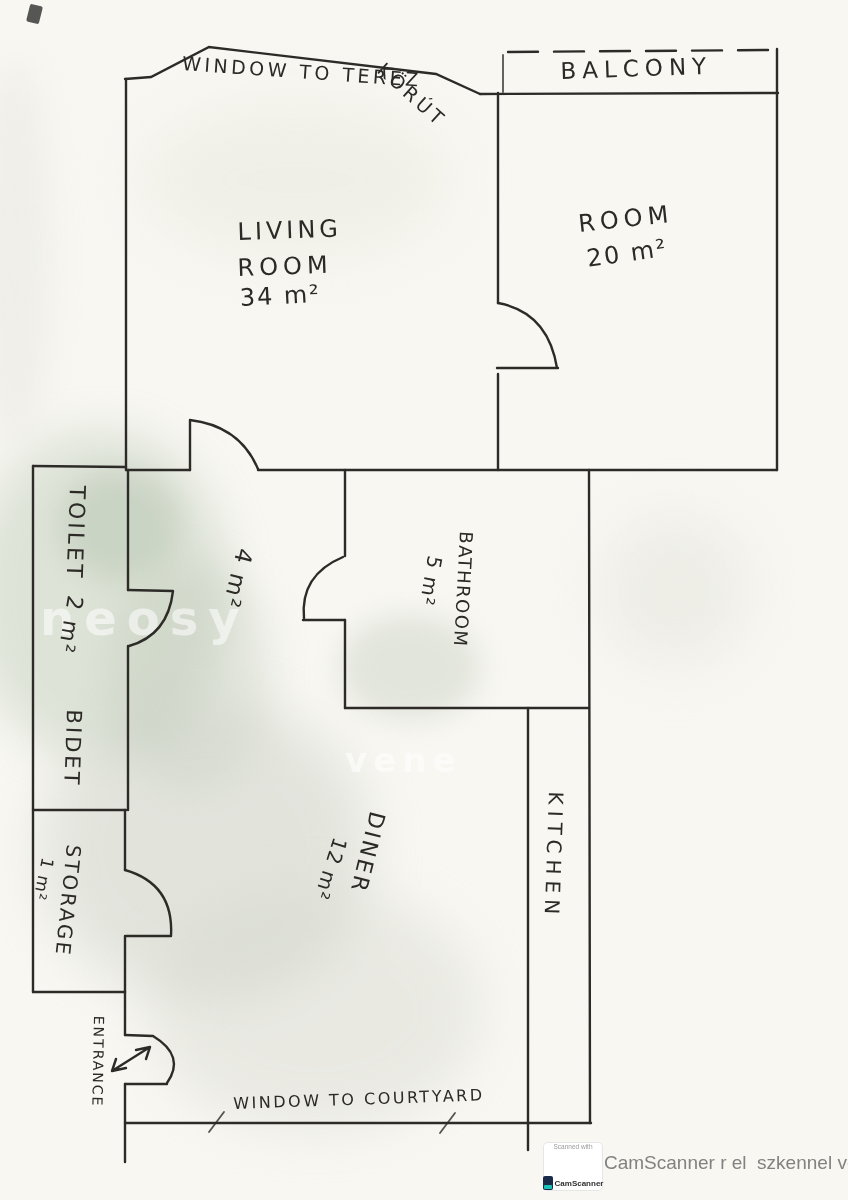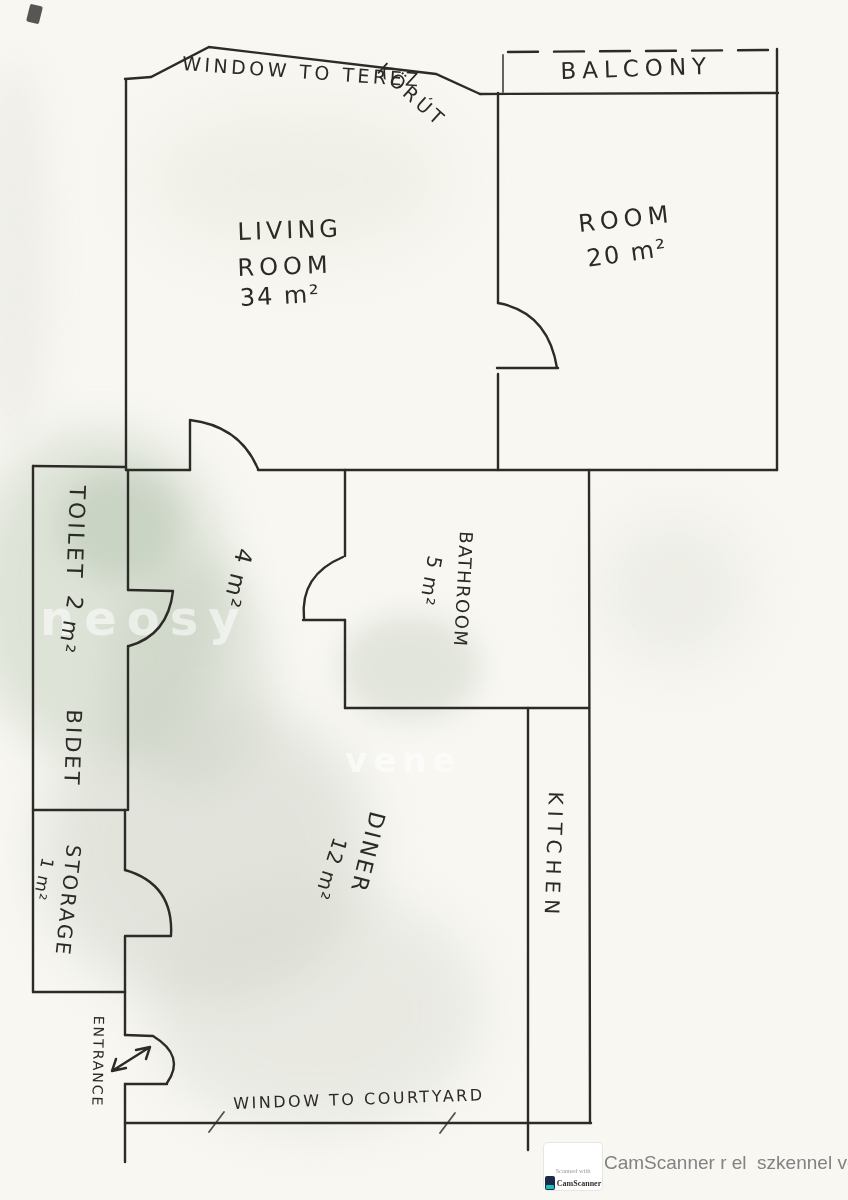--- a/index.html
+++ b/index.html
@@ -51,22 +51,22 @@
   #lbl-diner{left:390px;top:815px;font-size:22px;letter-spacing:3px;transform:rotate(104deg);}
   #lbl-diner-area{left:352px;top:842px;font-size:20px;letter-spacing:1px;transform:rotate(108deg);}
   #lbl-window-courtyard{left:233px;top:1094px;font-size:16px;letter-spacing:2.5px;transform:rotate(-2deg);}
 
   #wm1{left:40px;top:590px;font-size:48px;letter-spacing:10px;}
   #wm2{left:345px;top:740px;font-size:34px;letter-spacing:6px;}
 
   
   .cs-badge{position:absolute;left:544px;top:1143px;width:58px;height:47px;background:#fff;
             border-radius:4px;box-shadow:0 0 0 1px #e6e6e6;z-index:3;display:flex;
-            flex-direction:column;align-items:center;justify-content:flex-end;gap:2px;
-            font-family:Liberation Serif, serif;}
+            flex-direction:column;align-items:center;justify-content:space-between;gap:2px;
+            font-family:Liberation Sans, sans-serif;}
   .cs-badge .line1{font-size:6.5px;color:#9a9a9a;}
   .cs-badge .row{display:flex;align-items:center;gap:2px;}
   .cs-logo{width:10px;height:14px;background:#1a2b4a;border-radius:2px;position:relative;}
   .cs-logo::after{content:"";position:absolute;left:1px;bottom:1px;width:8px;height:4px;background:#19c2b8;border-radius:1px;}
   .cs-badge .line2{font-size:8px;font-weight:bold;color:#2f2f2f;}
   .cs-caption{position:absolute;left:604px;top:1152px;z-index:3;font-family:"Liberation Sans",sans-serif;
               font-size:19px;color:#828282;white-space:pre;}
 </style>
 </head>
 <body>

